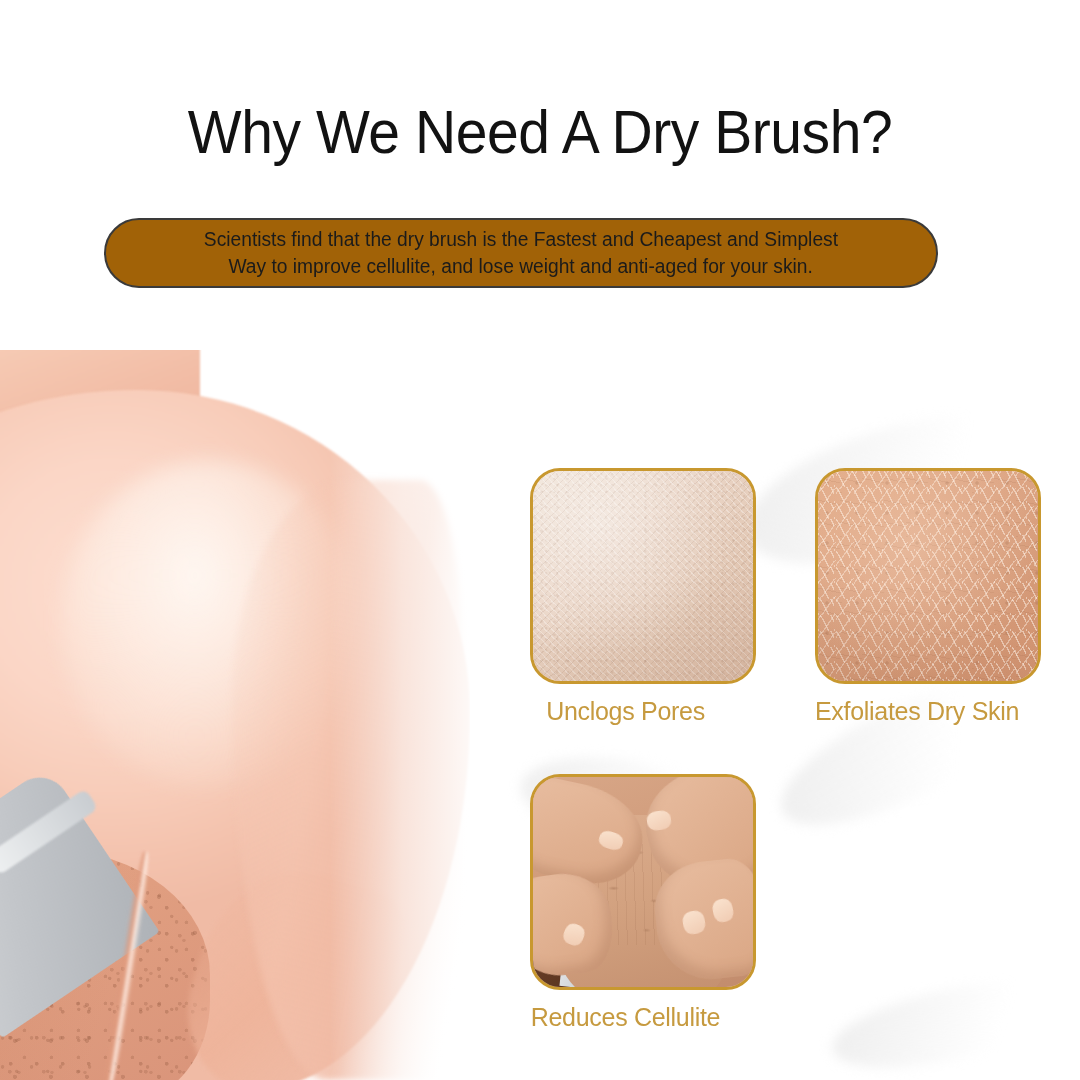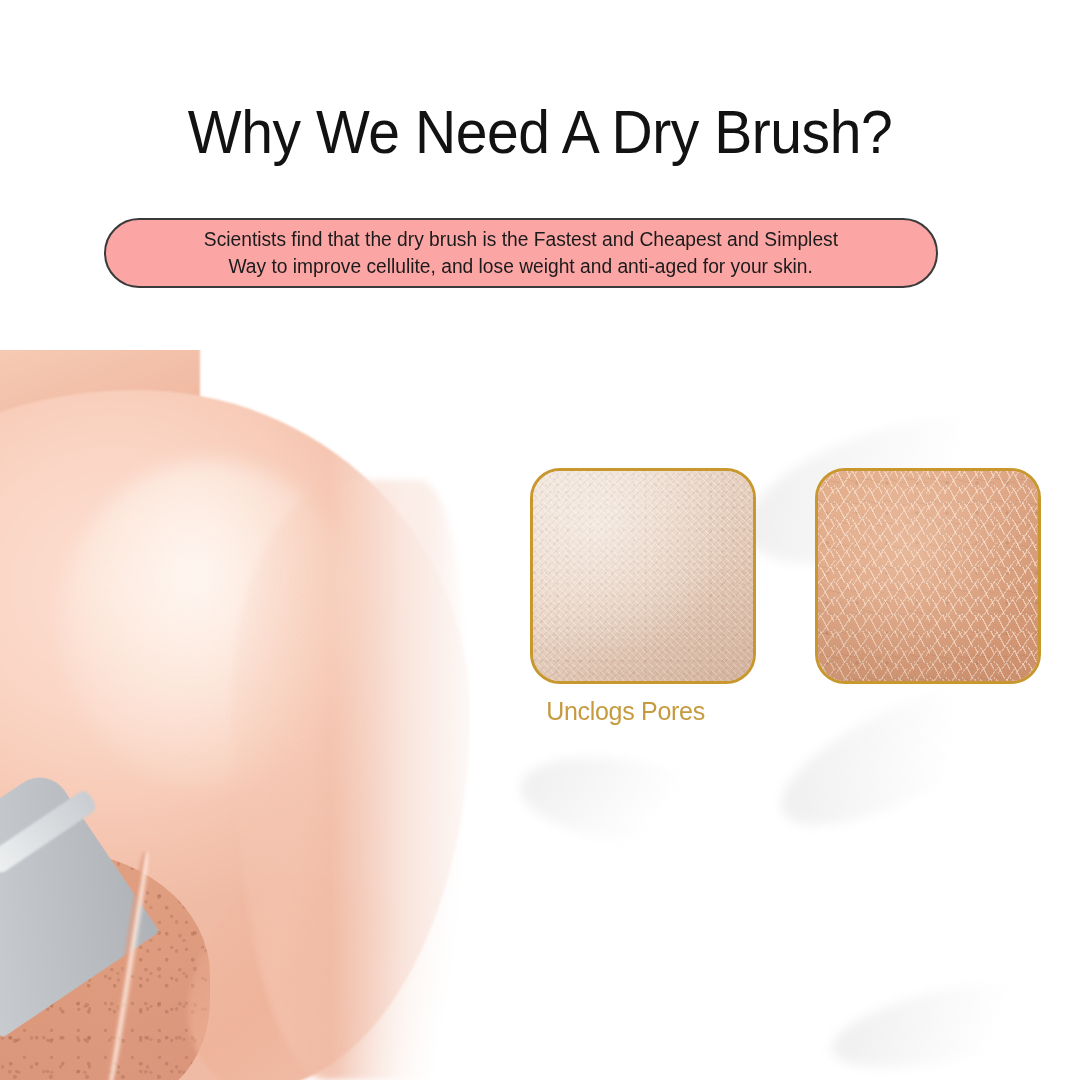--- a/index.html
+++ b/index.html
@@ -31,21 +31,21 @@
     transform-origin:center top;
     white-space:nowrap;
   }
 
   .subtitle-box {
     position:absolute;
     left:104px; top:218px;
     width:834px; height:70px;
     border:2px solid #3a3a3a;
     border-radius:36px;
-    background:#fca5a5;
+    background:#a16207;
     display:flex;
     flex-direction:column;
     align-items:center;
     justify-content:center;
     padding:0 14px;
   }
   .subtitle-line {
     font-size:19.5px;
     line-height:27px;
     color:#1b1b1b;
@@ -427,18 +427,39 @@
         <div class="img-pores-sh"></div>
       </div>
       <div class="tile-label">Unclogs Pores</div>
     </div>
 
     <div class="tile-wrap col2 row1">
       <div class="tile">
         <div class="tile-img img-dry"></div>
         <div class="img-dry-sh"></div>
       </div>
+      <div class="tile-label">Exfoliates Dry Skin</div>
     </div>
 
+    <div class="tile-wrap col1 row2">
+      <div class="tile">
+        <div class="tile-img img-cell">
+          <div class="cell-dark"></div>
+          <div class="cell-strip"></div>
+          <div class="cell-thigh"></div>
+          <div class="cell-dimple"></div>
+          <div class="hand hand-l"></div>
+          <div class="hand hand-l2"></div>
+          <div class="hand hand-r"></div>
+          <div class="hand hand-r2"></div>
+          <div class="nail n1"></div>
+          <div class="nail n2"></div>
+          <div class="nail n3"></div>
+          <div class="nail n4"></div>
+          <div class="nail n5"></div>
+        </div>
+      </div>
+      <div class="tile-label">Reduces Cellulite</div>
+    </div>
 
   </div>
 
 </div>
 
 </body></html>

